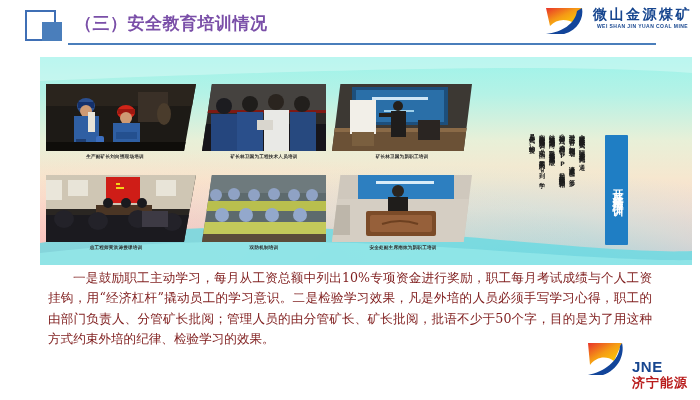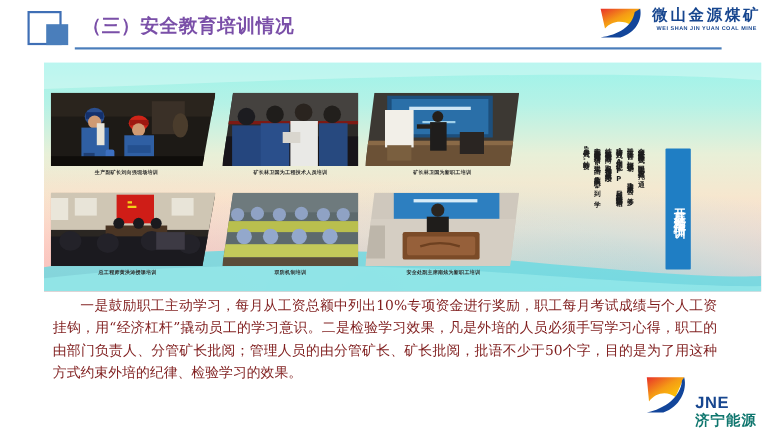--- a/index.html
+++ b/index.html
@@ -80,21 +80,21 @@
              font-size:12.6px;line-height:20.4px;color:#7f1d1d;
              text-align:justify;text-indent:25px;}
 
   
   #footer-logo{position:absolute;right:12px;bottom:10px;display:flex;align-items:center;}
   #fl-mark{position:relative;width:40px;height:36px;overflow:hidden;}
   #fl-text{margin-left:6px;}
   #fl-en{font-family:"Liberation Sans",sans-serif;font-size:15px;font-weight:bold;
          color:#17468f;letter-spacing:.5px;line-height:16px;margin-top:32px;}
   #fl-cn{font-family:"DejaVu Sans",sans-serif;font-size:13px;font-weight:bold;
-         color:#0f766e;letter-spacing:1px;line-height:15px;white-space:nowrap;text-align:right;}
+         color:#b91c1c;letter-spacing:1px;line-height:15px;white-space:nowrap;text-align:right;}
 </style>
 </head>
 <body>
 
 <div id="slide">
 
   <div id="header">
     <div id="sq-outline"></div>
     <div id="sq-filled"></div>
     <div id="page-title">（三）安全教育培训情况</div>

